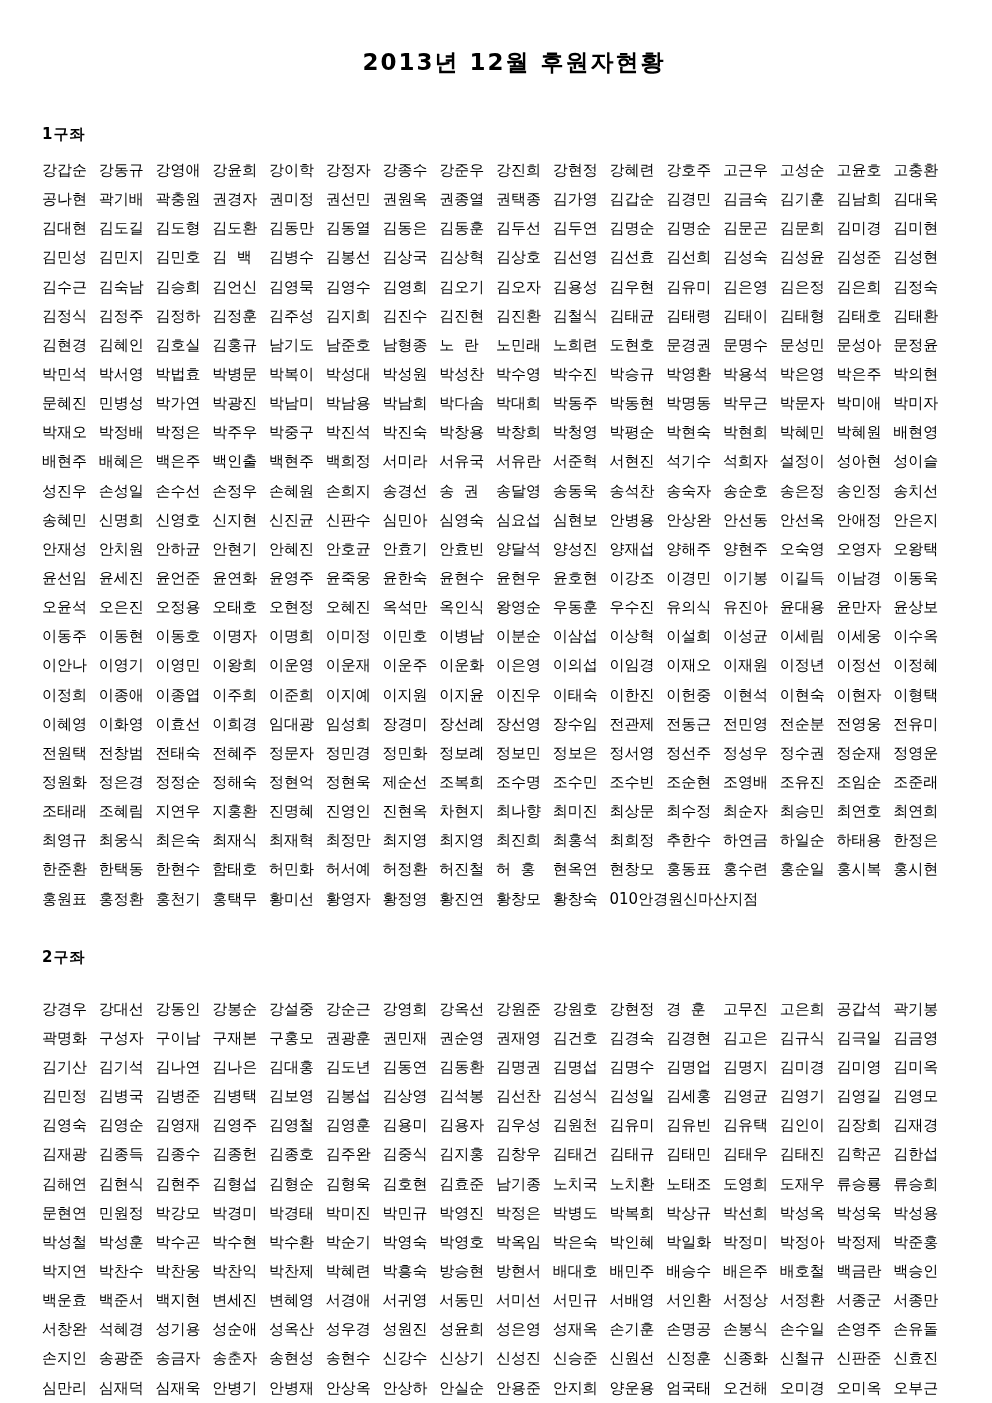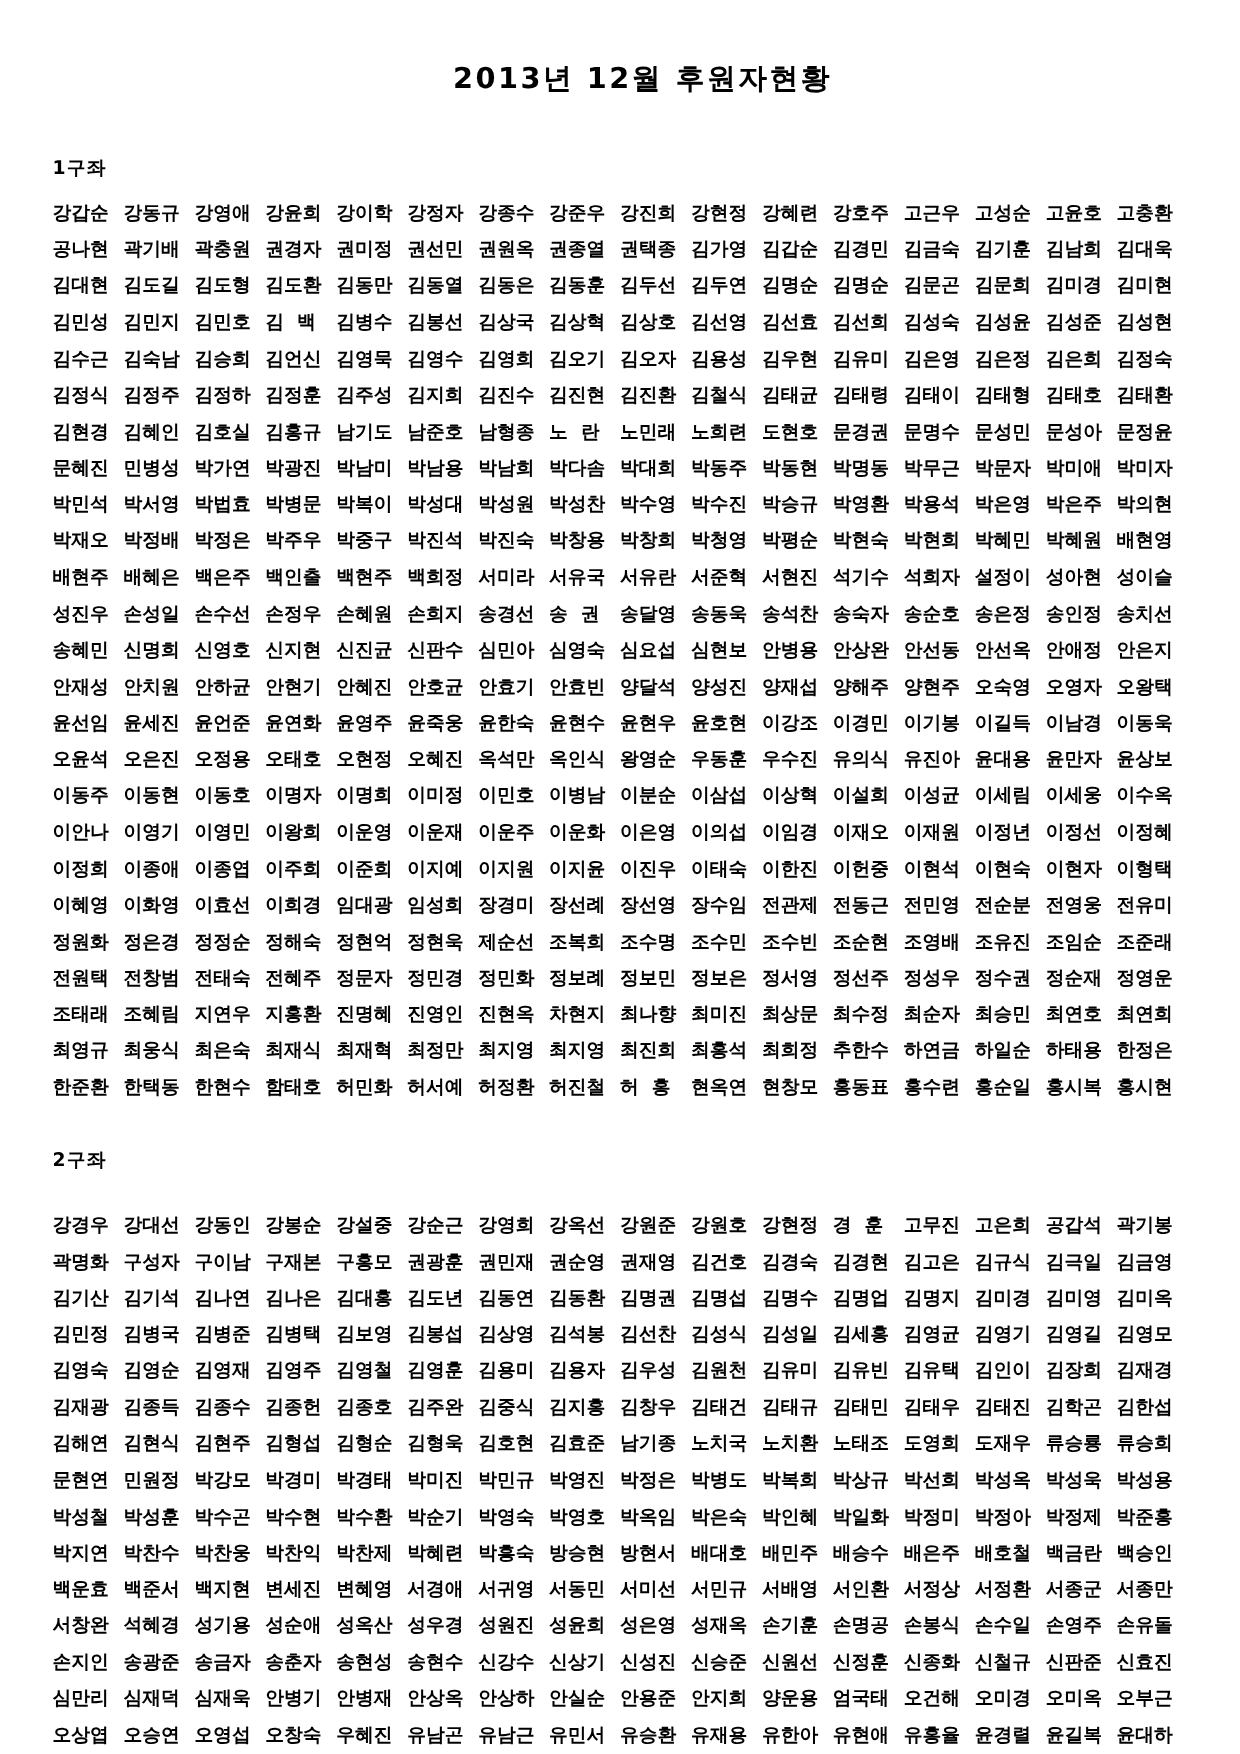--- a/index.html
+++ b/index.html
@@ -20,21 +20,21 @@
     padding-left: 36px;
   }
   .section { margin: 0 42px; }
   .section-label {
     font-size: 15px;
     font-weight: bold;
     letter-spacing: 1px;
   }
   .section-1 .section-label { margin-top: 47px; margin-bottom: 12px; }
   .section-2 .section-label { margin-top: 34px; margin-bottom: 28px; }
-  .rows { width: 908px; font-weight: bold; }
+  .rows { width: 908px; }
   .row {
     display: grid;
     grid-template-columns: repeat(16, minmax(0, 1fr));
     height: 29.15px;
     align-items: center;
   }
   .cell {
     font-size: 15px;
     white-space: pre;
     overflow: visible;
@@ -170,56 +170,56 @@
             <span class="cell">노민래</span>
             <span class="cell">노희련</span>
             <span class="cell">도현호</span>
             <span class="cell">문경권</span>
             <span class="cell">문명수</span>
             <span class="cell">문성민</span>
             <span class="cell">문성아</span>
             <span class="cell">문정윤</span>
           </div>
           <div class="row">
+            <span class="cell">박민석</span>
+            <span class="cell">박서영</span>
+            <span class="cell">박법효</span>
+            <span class="cell">박병문</span>
+            <span class="cell">박복이</span>
+            <span class="cell">박성대</span>
+            <span class="cell">박성원</span>
+            <span class="cell">박성찬</span>
+            <span class="cell">박수영</span>
+            <span class="cell">박수진</span>
+            <span class="cell">박승규</span>
+            <span class="cell">박영환</span>
+            <span class="cell">박용석</span>
+            <span class="cell">박은영</span>
+            <span class="cell">박은주</span>
+            <span class="cell">박의현</span>
+          </div>
+          <div class="row">
             <span class="cell">문혜진</span>
             <span class="cell">민병성</span>
             <span class="cell">박가연</span>
             <span class="cell">박광진</span>
             <span class="cell">박남미</span>
             <span class="cell">박남용</span>
             <span class="cell">박남희</span>
             <span class="cell">박다솜</span>
             <span class="cell">박대희</span>
             <span class="cell">박동주</span>
             <span class="cell">박동현</span>
             <span class="cell">박명동</span>
             <span class="cell">박무근</span>
             <span class="cell">박문자</span>
             <span class="cell">박미애</span>
             <span class="cell">박미자</span>
           </div>
           <div class="row">
-            <span class="cell">박민석</span>
-            <span class="cell">박서영</span>
-            <span class="cell">박법효</span>
-            <span class="cell">박병문</span>
-            <span class="cell">박복이</span>
-            <span class="cell">박성대</span>
-            <span class="cell">박성원</span>
-            <span class="cell">박성찬</span>
-            <span class="cell">박수영</span>
-            <span class="cell">박수진</span>
-            <span class="cell">박승규</span>
-            <span class="cell">박영환</span>
-            <span class="cell">박용석</span>
-            <span class="cell">박은영</span>
-            <span class="cell">박은주</span>
-            <span class="cell">박의현</span>
-          </div>
-          <div class="row">
             <span class="cell">박재오</span>
             <span class="cell">박정배</span>
             <span class="cell">박정은</span>
             <span class="cell">박주우</span>
             <span class="cell">박중구</span>
             <span class="cell">박진석</span>
             <span class="cell">박진숙</span>
             <span class="cell">박창용</span>
             <span class="cell">박창희</span>
             <span class="cell">박청영</span>
@@ -404,56 +404,56 @@
             <span class="cell">장선영</span>
             <span class="cell">장수임</span>
             <span class="cell">전관제</span>
             <span class="cell">전동근</span>
             <span class="cell">전민영</span>
             <span class="cell">전순분</span>
             <span class="cell">전영웅</span>
             <span class="cell">전유미</span>
           </div>
           <div class="row">
+            <span class="cell">전원택</span>
+            <span class="cell">전창범</span>
+            <span class="cell">전태숙</span>
+            <span class="cell">전혜주</span>
+            <span class="cell">정문자</span>
+            <span class="cell">정민경</span>
+            <span class="cell">정민화</span>
+            <span class="cell">정보례</span>
+            <span class="cell">정보민</span>
+            <span class="cell">정보은</span>
+            <span class="cell">정서영</span>
+            <span class="cell">정선주</span>
+            <span class="cell">정성우</span>
+            <span class="cell">정수권</span>
+            <span class="cell">정순재</span>
+            <span class="cell">정영운</span>
+          </div>
+          <div class="row">
             <span class="cell">정원화</span>
             <span class="cell">정은경</span>
             <span class="cell">정정순</span>
             <span class="cell">정해숙</span>
             <span class="cell">정현억</span>
             <span class="cell">정현욱</span>
             <span class="cell">제순선</span>
             <span class="cell">조복희</span>
             <span class="cell">조수명</span>
             <span class="cell">조수민</span>
             <span class="cell">조수빈</span>
             <span class="cell">조순현</span>
             <span class="cell">조영배</span>
             <span class="cell">조유진</span>
             <span class="cell">조임순</span>
             <span class="cell">조준래</span>
           </div>
           <div class="row">
-            <span class="cell">전원택</span>
-            <span class="cell">전창범</span>
-            <span class="cell">전태숙</span>
-            <span class="cell">전혜주</span>
-            <span class="cell">정문자</span>
-            <span class="cell">정민경</span>
-            <span class="cell">정민화</span>
-            <span class="cell">정보례</span>
-            <span class="cell">정보민</span>
-            <span class="cell">정보은</span>
-            <span class="cell">정서영</span>
-            <span class="cell">정선주</span>
-            <span class="cell">정성우</span>
-            <span class="cell">정수권</span>
-            <span class="cell">정순재</span>
-            <span class="cell">정영운</span>
-          </div>
-          <div class="row">
             <span class="cell">조태래</span>
             <span class="cell">조혜림</span>
             <span class="cell">지연우</span>
             <span class="cell">지홍환</span>
             <span class="cell">진명혜</span>
             <span class="cell">진영인</span>
             <span class="cell">진현옥</span>
             <span class="cell">차현지</span>
             <span class="cell">최나향</span>
             <span class="cell">최미진</span>
@@ -493,20 +493,33 @@
             <span class="cell">허진철</span>
             <span class="cell">허  홍</span>
             <span class="cell">현옥연</span>
             <span class="cell">현창모</span>
             <span class="cell">홍동표</span>
             <span class="cell">홍수련</span>
             <span class="cell">홍순일</span>
             <span class="cell">홍시복</span>
             <span class="cell">홍시현</span>
           </div>
+          <div class="row">
+            <span class="cell">홍원표</span>
+            <span class="cell">홍정환</span>
+            <span class="cell">홍천기</span>
+            <span class="cell">홍택무</span>
+            <span class="cell">황미선</span>
+            <span class="cell">황영자</span>
+            <span class="cell">황정영</span>
+            <span class="cell">황진연</span>
+            <span class="cell">황창모</span>
+            <span class="cell">황창숙</span>
+            <span class="cell">010안경원신마산지점</span>
+          </div>
         </div>
       </div>
       <div class="section section-2">
         <div class="section-label">2구좌</div>
         <div class="rows">
           <div class="row">
             <span class="cell">강경우</span>
             <span class="cell">강대선</span>
             <span class="cell">강동인</span>
             <span class="cell">강봉순</span>

